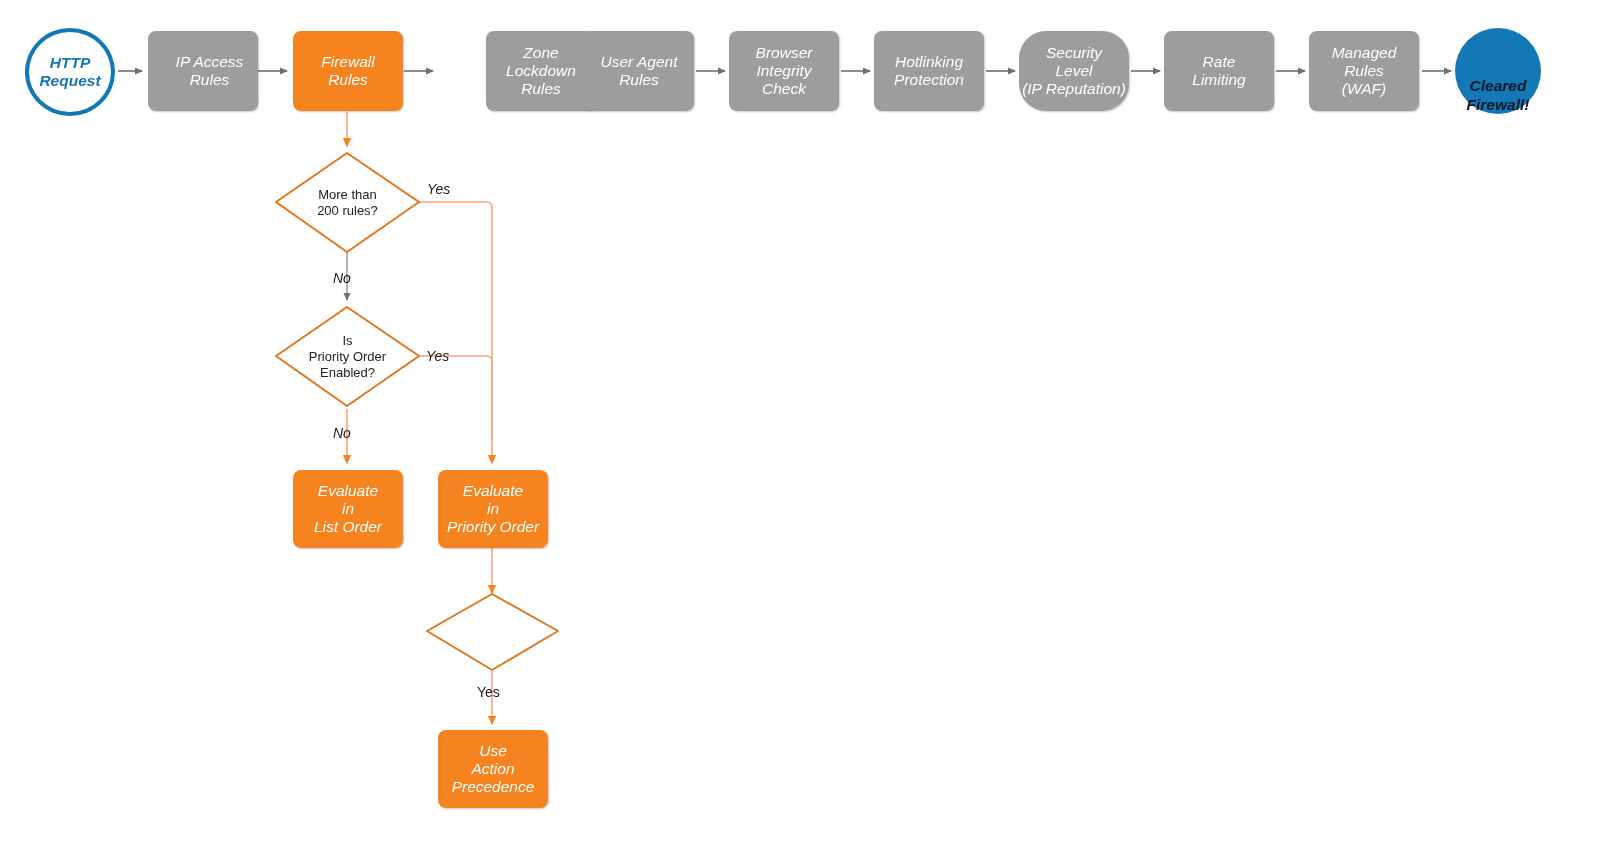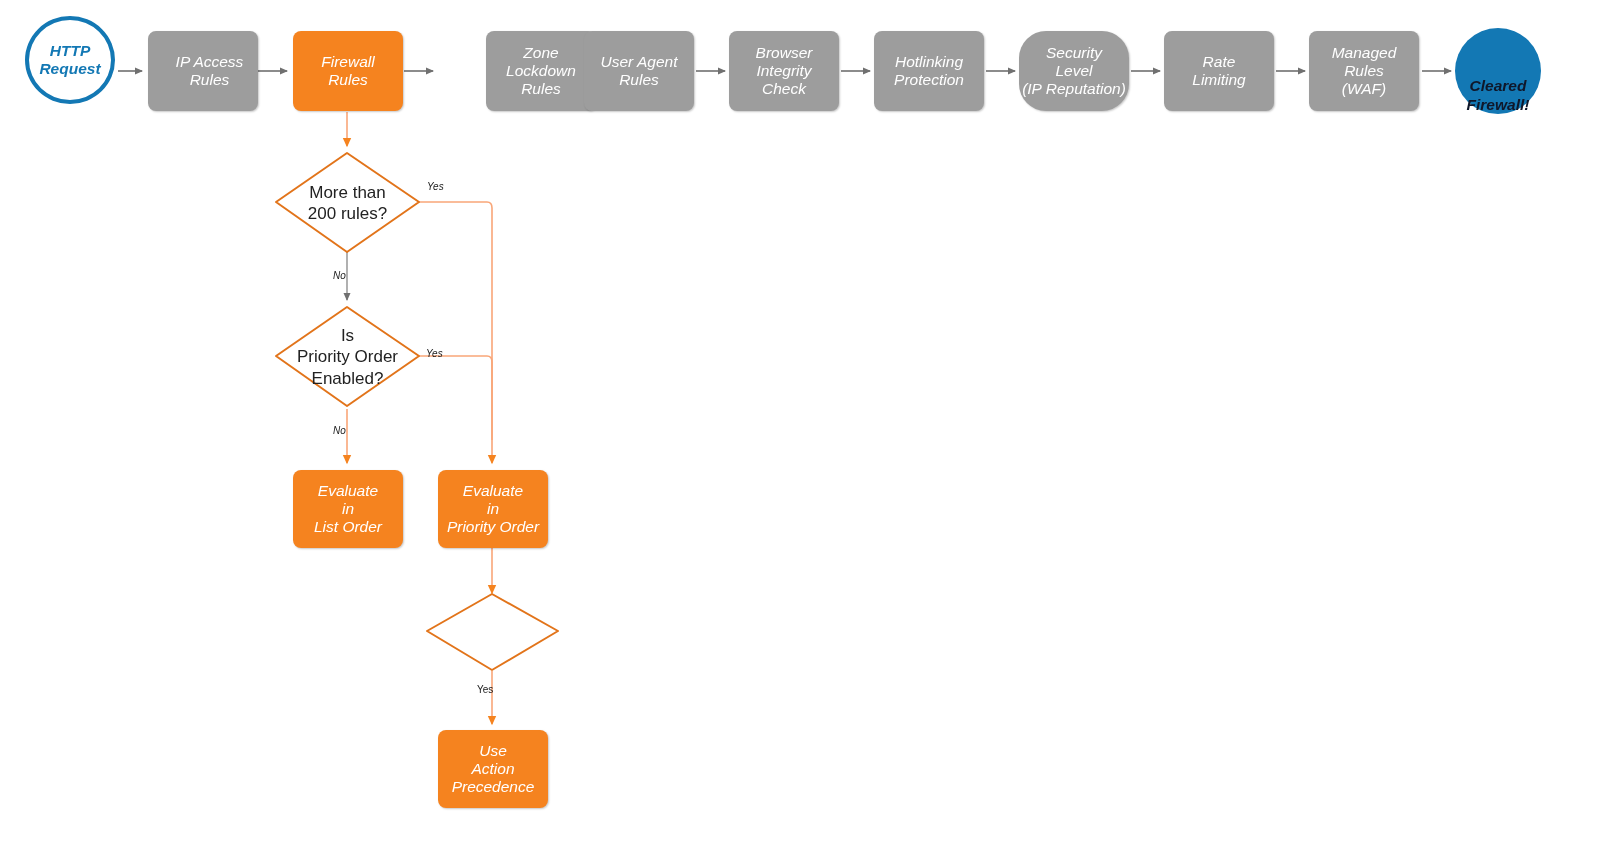--- a/index.html
+++ b/index.html
@@ -65,29 +65,29 @@
   .diamond-label {
     position: absolute;
     left: 0;
     top: 0;
     width: 100%;
     height: 100%;
     display: flex;
     align-items: center;
     justify-content: center;
     text-align: center;
-    font-size: 17px;
+    font-size: 13px;
     color: #222222;
     line-height: 1.25;
     pointer-events: none;
   }
   .edge-label {
     position: absolute;
     font-style: italic;
-    font-size: 10px;
+    font-size: 14px;
     color: #1a1a1a;
     white-space: nowrap;
   }
   .edge-label.plain { font-style: normal; }
 </style>
 </head>
 <body>
 
 <div id="canvas">
 
@@ -131,21 +131,21 @@
 
     <path d="M492,671 L492,724" stroke="#f9a678" stroke-width="1.6" fill="none" marker-end="url(#arrow-orange)"></path>
 
     <g fill="none" stroke="#e2741a" stroke-width="2" stroke-linejoin="round">
       <path d="M347,153 L419,202 L347,252 L276,202 Z"></path>
       <path d="M347,307 L419,356 L347,406 L276,356 Z"></path>
       <path d="M492,594 L558,631 L492,670 L427,631 Z"></path>
     </g>
   </svg>
 
-  <div class="node term hollow" style="left:25px; top:16px; width:90px; height:88px;">
+  <div class="node term hollow" style="left:25px; top:28px; width:90px; height:88px;">
     <div>
       <span>HTTP</span><br>
       <span>Request</span>
     </div>
   </div>
 
   <div class="node proc gray" style="left:148px; top:31px; width:110px; height:80px;padding-left:13px;">
     <div>
       <span>IP Access</span><br>
       <span>Rules</span>

